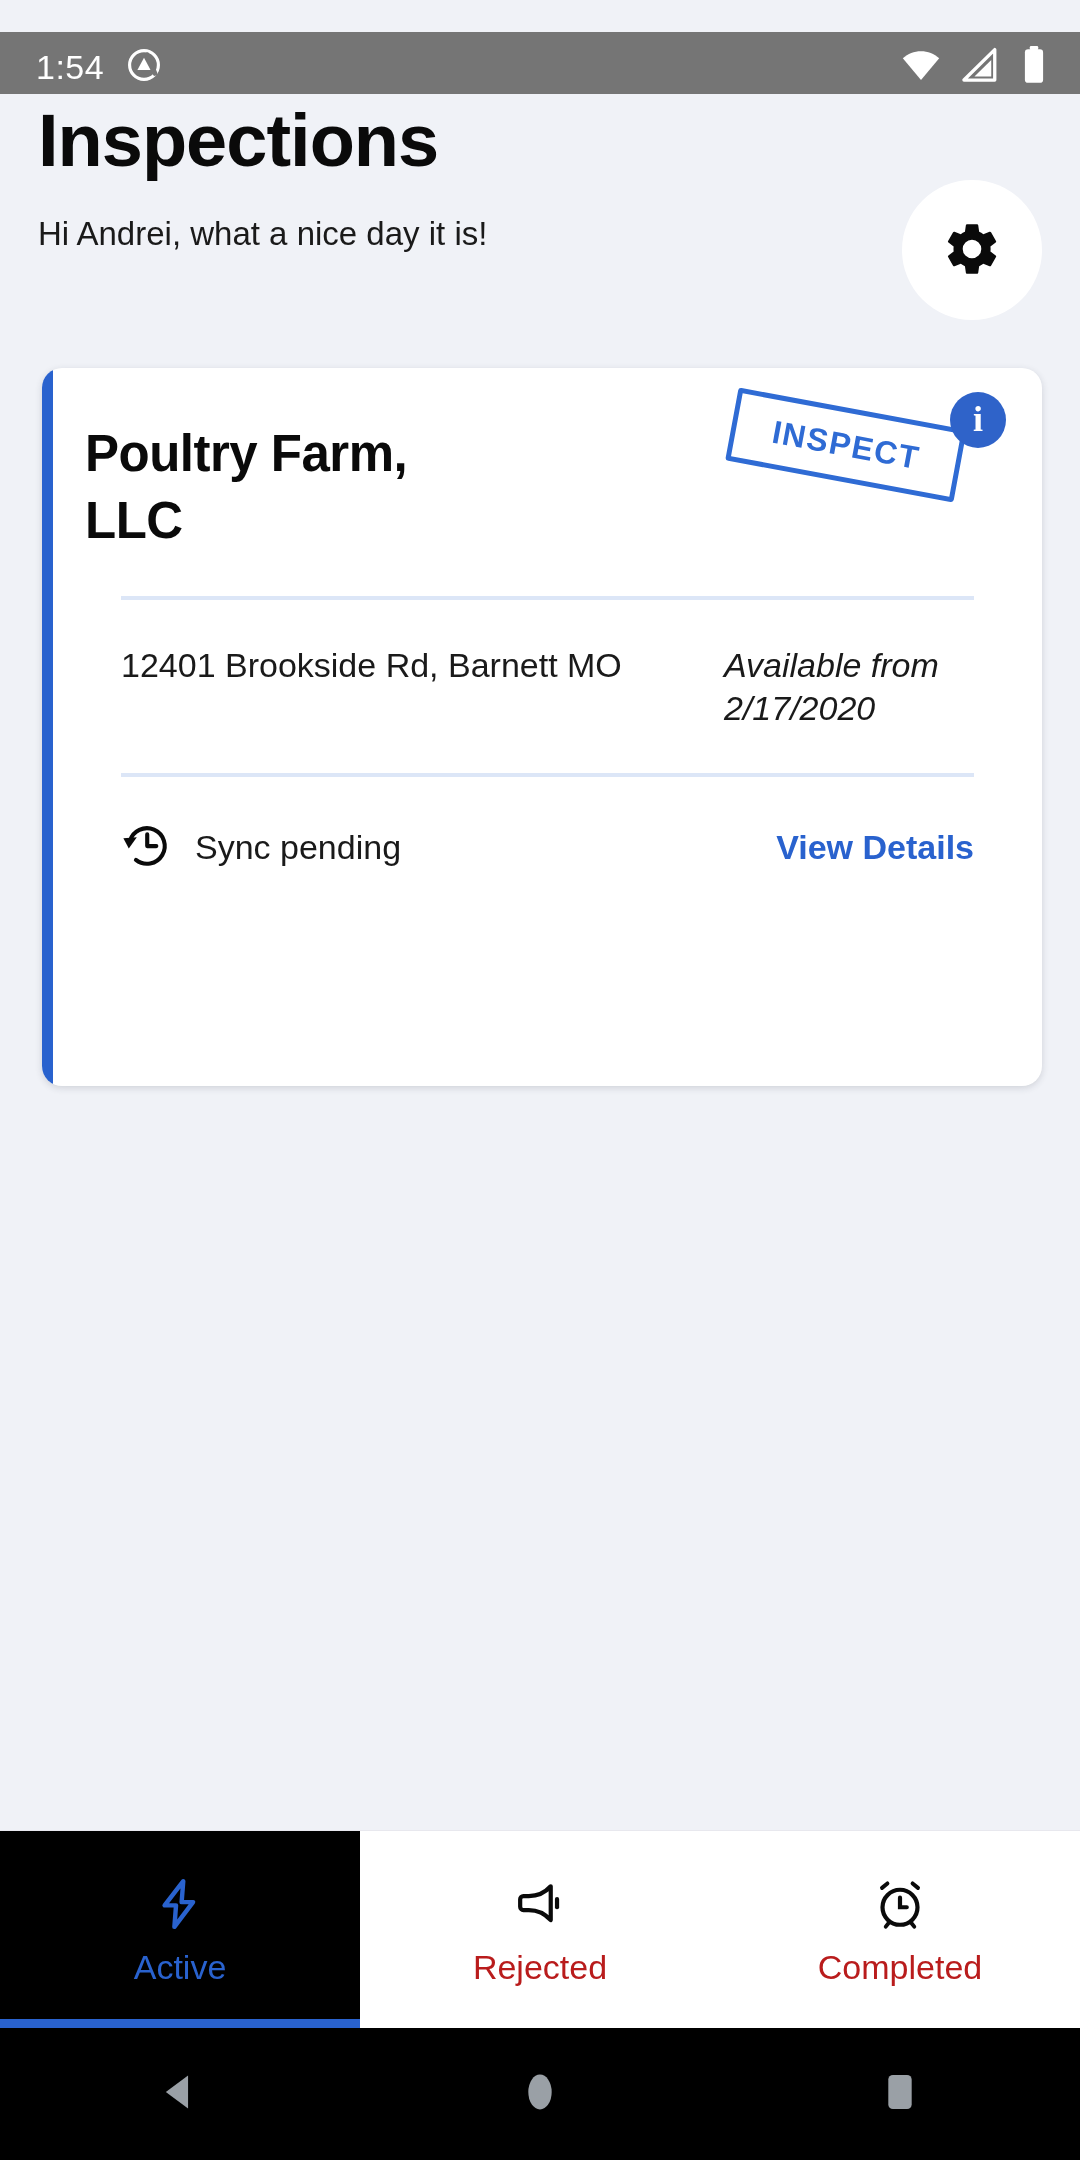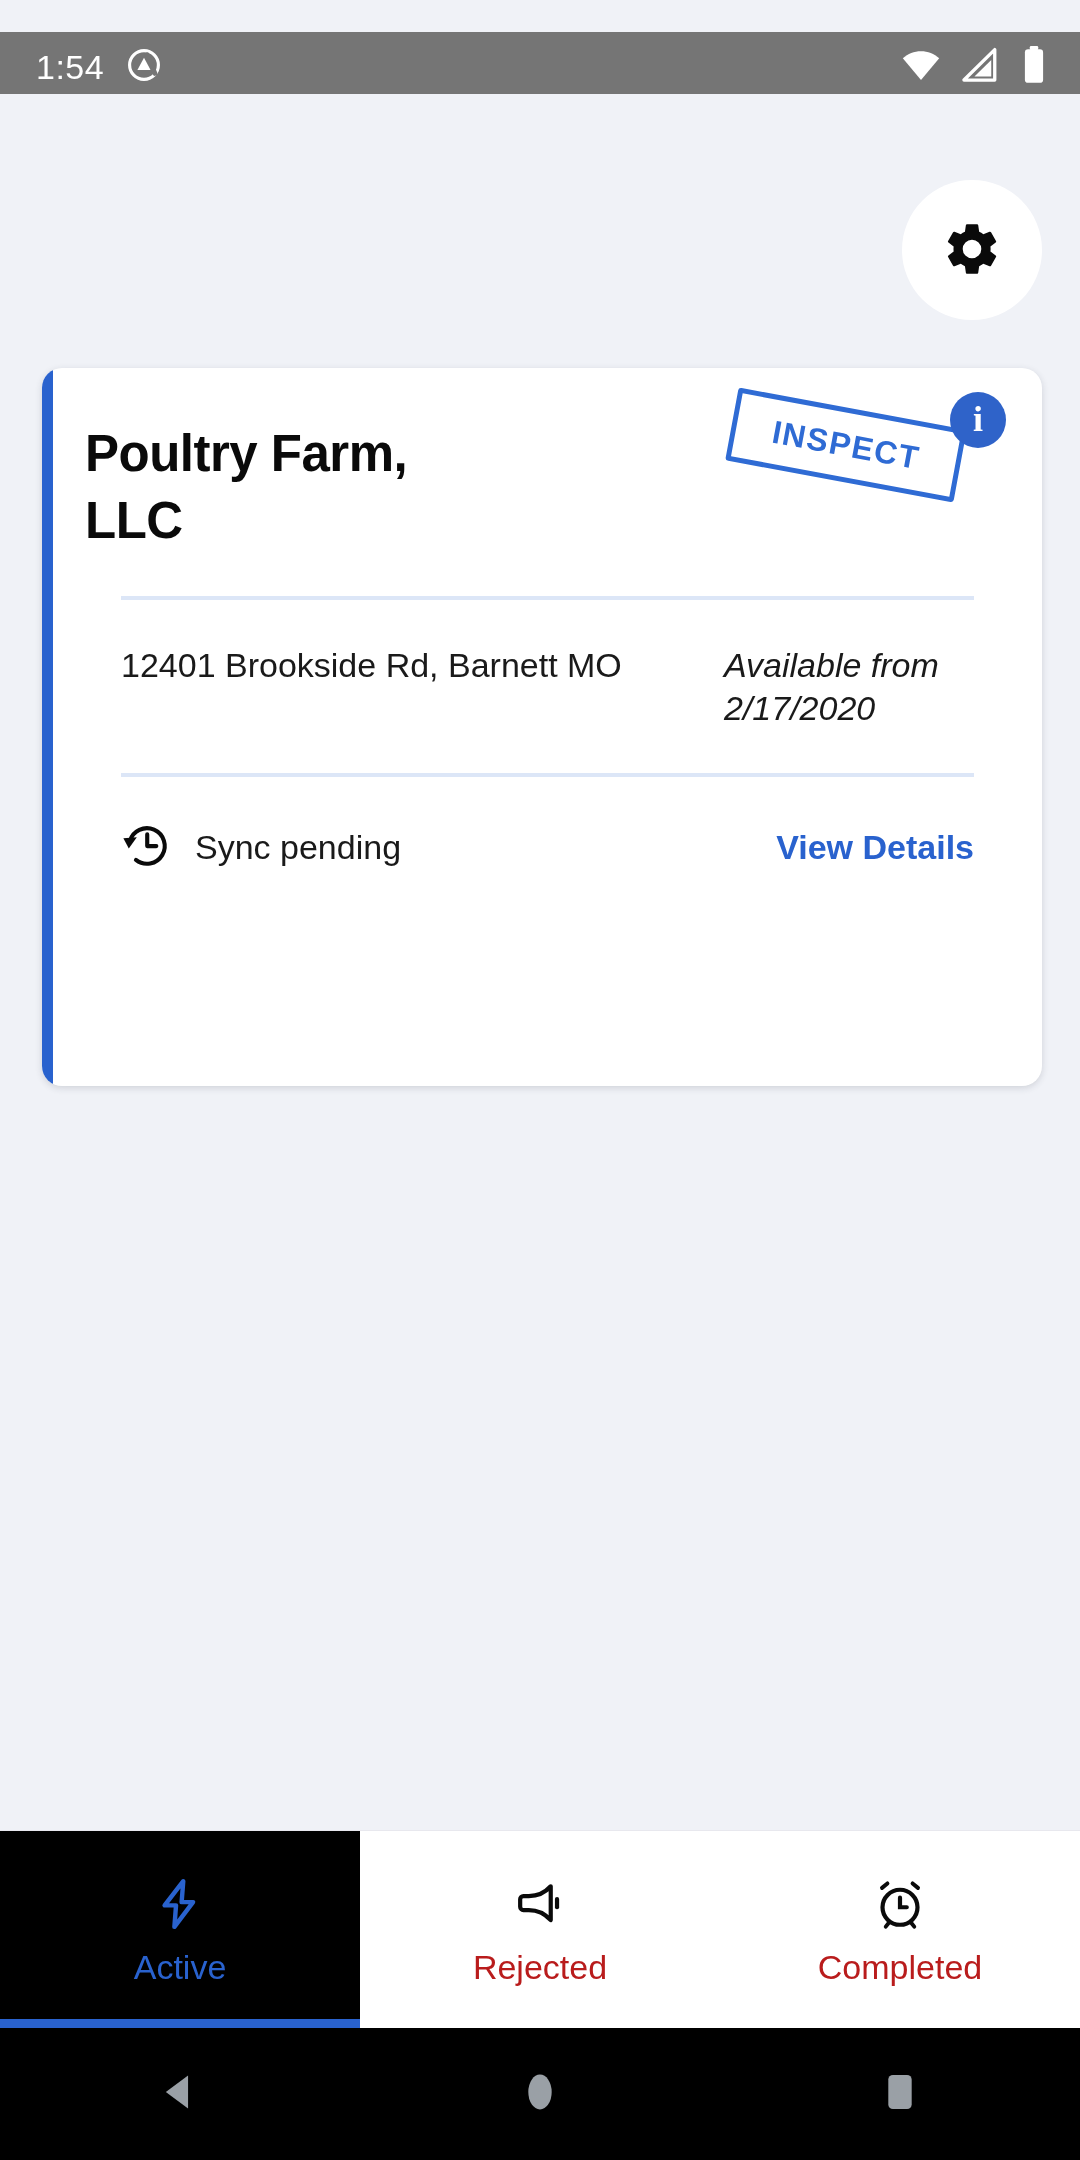--- a/index.html
+++ b/index.html
@@ -203,20 +203,22 @@
       <span>
         <svg width="36" height="42" viewBox="0 0 16 24">
           <rect x="5.6" y="1.1" width="4.8" height="2.3" rx="0.7" fill="#ffffff"></rect>
           <rect x="2.8" y="3" width="10.4" height="19.2" rx="1.8" fill="#ffffff"></rect>
         </svg>
       </span>
     </div>
   </div>
 
   <div id="header">
+    <div id="page-title">Inspections</div>
+    <div id="greeting">Hi Andrei, what a nice day it is!</div>
 
     <button id="settings-button">
       <span>
         <svg width="62" height="62" viewBox="0 0 24 24">
           <path fill="#0A0A0A" d="M19.14 12.94a7.07 7.07 0 0 0 .06-.94 7.07 7.07 0 0 0-.06-.94l2.03-1.58a.48.48 0 0 0 .12-.61l-1.92-3.32a.48.48 0 0 0-.59-.22l-2.39.96a7.03 7.03 0 0 0-1.62-.94l-.36-2.54a.47.47 0 0 0-.47-.4h-3.84a.47.47 0 0 0-.47.4l-.36 2.54c-.59.24-1.13.56-1.62.94l-2.39-.96a.48.48 0 0 0-.59.22L2.75 8.87a.48.48 0 0 0 .12.61l2.03 1.58a7.07 7.07 0 0 0 0 1.88l-2.03 1.58a.48.48 0 0 0-.12.61l1.92 3.32c.12.22.38.3.59.22l2.39-.96c.49.38 1.03.7 1.62.94l.36 2.54c.04.23.24.4.47.4h3.84c.23 0 .43-.17.47-.4l.36-2.54c.59-.24 1.13-.56 1.62-.94l2.39.96c.22.08.47 0 .59-.22l1.92-3.32a.48.48 0 0 0-.12-.61zM12 15.6A3.6 3.6 0 1 1 12 8.4a3.6 3.6 0 0 1 0 7.2z"></path>
         </svg>
       </span>
     </button>
   </div>
 

